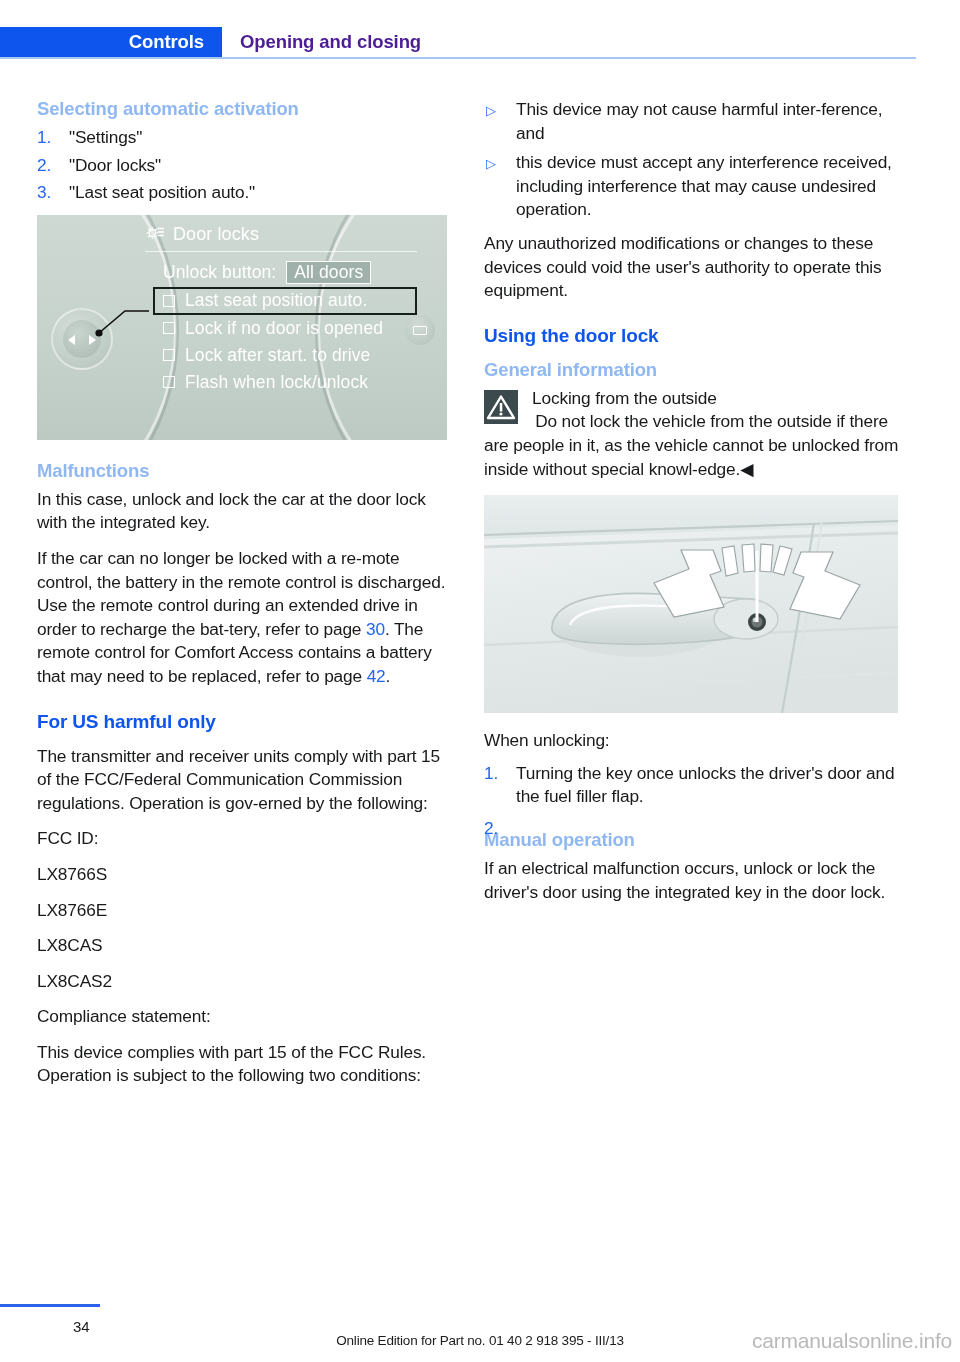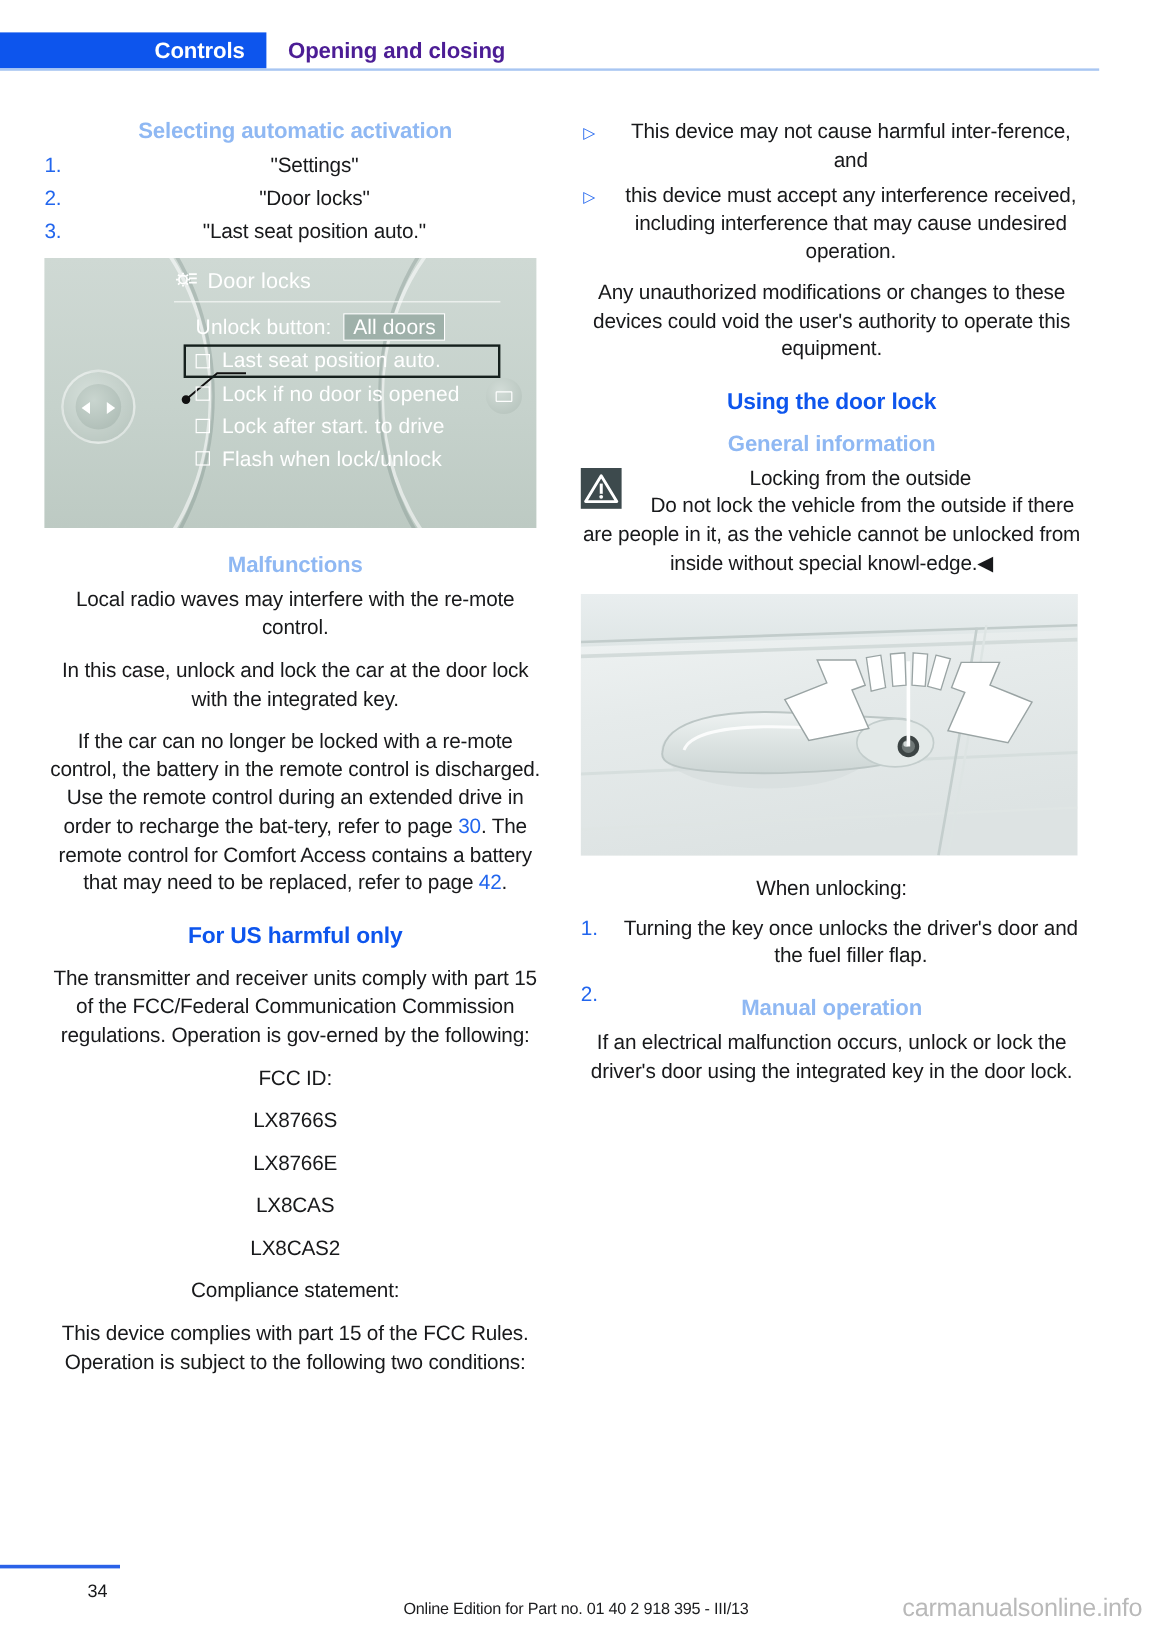--- a/index.html
+++ b/index.html
@@ -49,21 +49,20 @@
     font-weight: bold;
     letter-spacing: -0.1px;
     white-space: nowrap;
   }
 
   
   .col {
     position: absolute;
     top: 98px;
     width: 418px;
-    text-align: center;
   }
   .col-left  { left: 37px; }
   .col-right { left: 484px; }
 
   
   h2.blue-strong {
     color: #0d55ed;
     font-size: 19px;
     font-weight: bold;
     letter-spacing: -0.15px;
@@ -386,21 +385,20 @@
         <span>Lock after start. to drive</span>
       </div>
       <div class="idrive-opt">
         <span class="cb"></span>
         <span>Flash when lock/unlock</span>
       </div>
     </div>
   </div>
 
   <h3 class="blue-light spaced">Malfunctions</h3>
-  <p class="body">Local radio waves may interfere with the re-mote control.</p>
   <p class="body">In this case, unlock and lock the car at the door lock with the integrated key.</p>
   <p class="body"><span>If the car can no longer be locked with a re-mote control, the battery in the remote control is discharged. Use the remote control during an extended drive in order to recharge the bat-tery, refer to page </span><span class="pageref">30</span><span>. The remote control for Comfort Access contains a battery that may need to be replaced, refer to page </span><span class="pageref">42</span><span>.</span></p>
 
   <h2 class="blue-strong">For US harmful only</h2>
   <p class="body">The transmitter and receiver units comply with part 15 of the FCC/Federal Communication Commission regulations. Operation is gov-erned by the following:</p>
   <p class="body">FCC ID:</p>
   <p class="body">LX8766S</p>
   <p class="body">LX8766E</p>
   <p class="body">LX8CAS</p>
   <p class="body">LX8CAS2</p>

